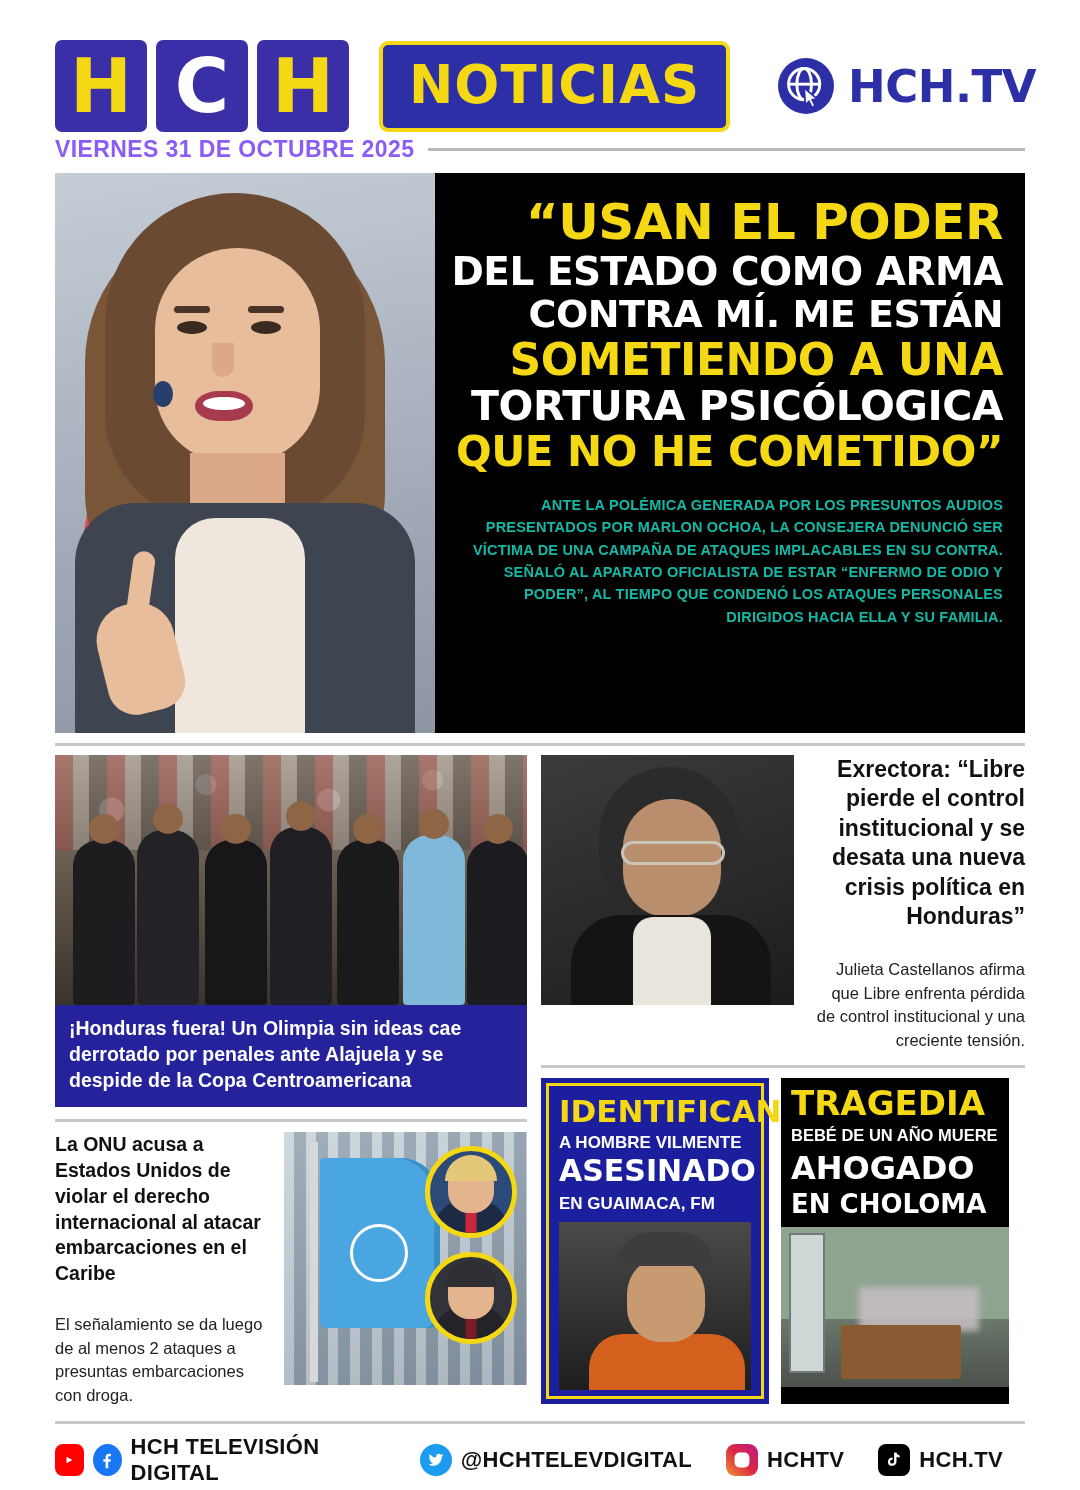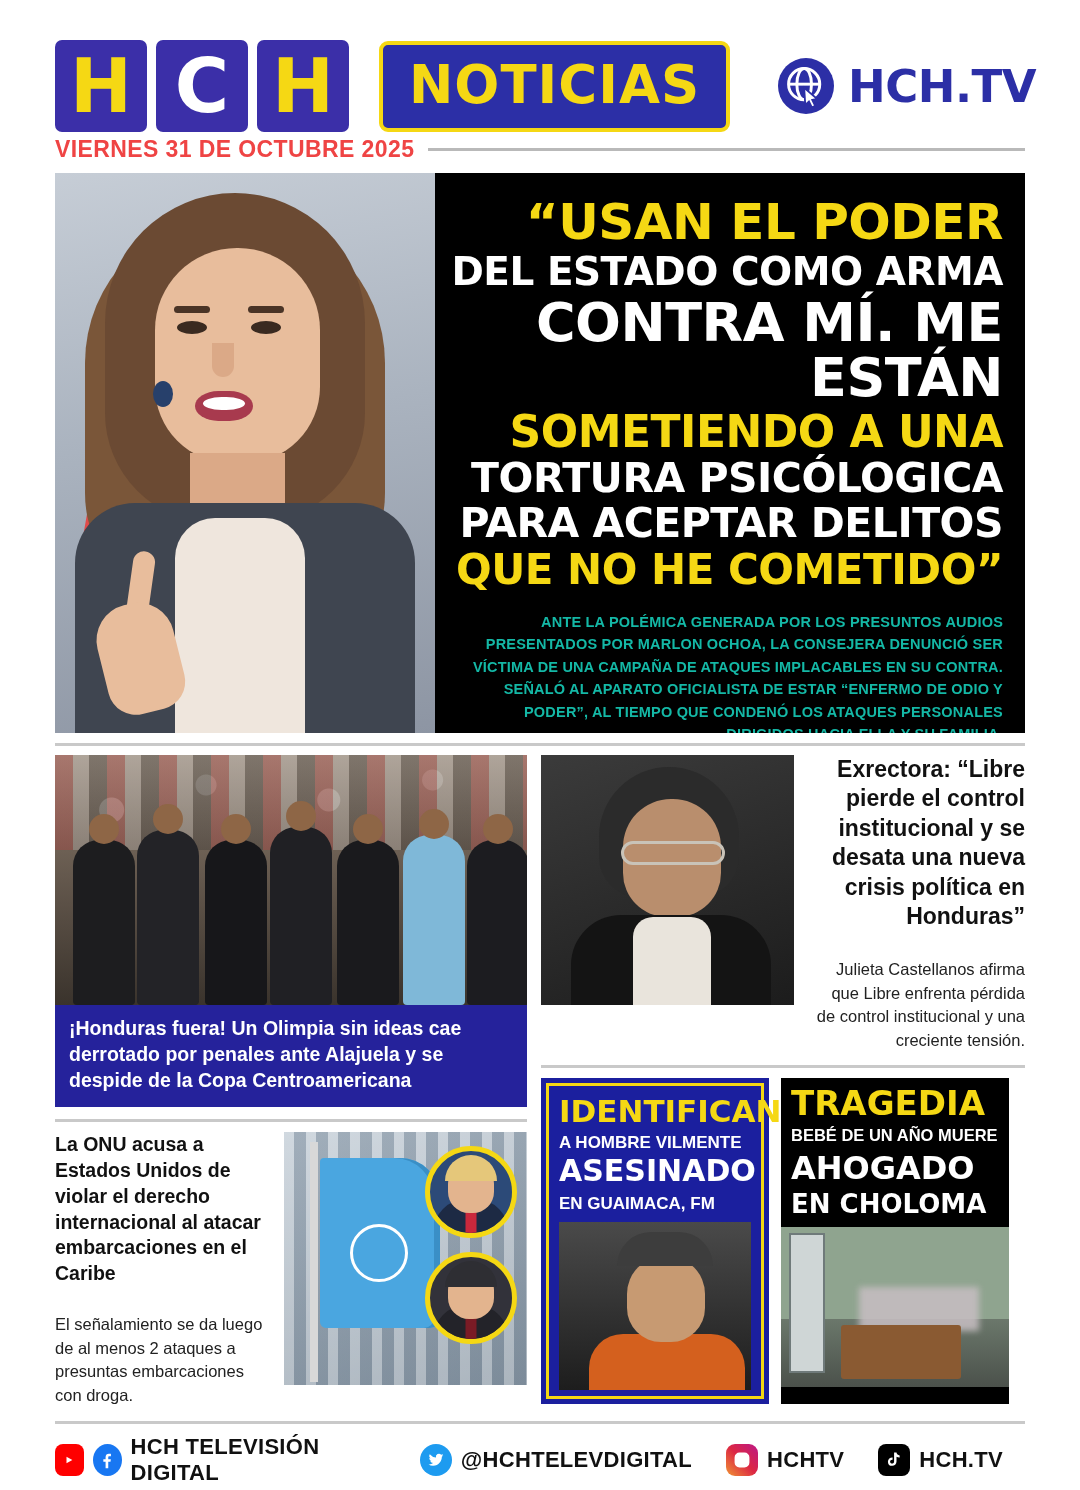--- a/index.html
+++ b/index.html
@@ -46,21 +46,21 @@
   .hchtv-text {
     font-size: 45px; font-weight: bold; color: #2c2fa6;
     font-family: "DejaVu Sans", sans-serif; letter-spacing: -0.5px;
   }
 
   .dateline {
     display: flex; align-items: center; gap: 14px;
     margin-top: 6px; margin-bottom: 10px;
   }
   .dateline .date {
-    font-size: 23px; font-weight: bold; color: #ef4444;
+    font-size: 23px; font-weight: bold; color: #8b5cf6;
     letter-spacing: 0.4px; white-space: nowrap;
   }
   .dateline .rule { flex: 1; height: 3px; background: #b9b9b9; }
 
   
   .hero {
     display: flex; background: #000;
     height: 560px; overflow: hidden; position: relative;
   }
   .hero-photo {
@@ -121,21 +121,21 @@
 
   .hero-text { flex: 1; padding: 24px 22px 16px 10px; display: flex; flex-direction: column; }
   .hero-head { text-align: right; }
   .hero-head .ln {
     font-family: "DejaVu Sans", sans-serif;
     font-weight: bold; line-height: 1.03; letter-spacing: -0.5px;
     display: block;
   }
   .ln.l1 { font-size: 50px; color: #f5d814; }
   .ln.l2 { font-size: 39px; color: #fff; margin-top: 3px; }
-  .ln.l3 { font-size: 54px; color: #fff; margin-top: 3px; }
+  .ln.l3 { font-size: 38px; color: #fff; margin-top: 3px; }
   .ln.l4 { font-size: 44px; color: #f5d814; margin-top: 3px; }
   .ln.l5 { font-size: 41px; color: #fff; margin-top: 3px; }
   .ln.l6 { font-size: 41px; color: #fff; margin-top: 3px; }
   .ln.l7 { font-size: 42px; color: #f5d814; margin-top: 3px; }
   .hero-sub {
     margin-top: 20px; text-align: right; color: #14b8a6;
     font-size: 14.5px; font-weight: bold; line-height: 1.55; letter-spacing: 0.2px;
   }
 
   .divider { height: 3px; background: #c9c9c9; margin: 10px 0 9px; }
@@ -368,21 +368,20 @@
       <div class="finger"></div>
       <div class="hand"></div>
     </div>
     <div class="hero-text">
       <div class="hero-head">
         <span class="ln l1">“USAN EL PODER</span>
         <span class="ln l2">DEL ESTADO COMO ARMA</span>
         <span class="ln l3">CONTRA MÍ. ME ESTÁN</span>
         <span class="ln l4">SOMETIENDO A UNA</span>
         <span class="ln l5">TORTURA PSICÓLOGICA</span>
-        <span class="ln l6">PARA ACEPTAR DELITOS</span>
         <span class="ln l7">QUE NO HE COMETIDO”</span>
       </div>
       <div class="hero-sub">ANTE LA POLÉMICA GENERADA POR LOS PRESUNTOS AUDIOS PRESENTADOS POR MARLON OCHOA, LA CONSEJERA DENUNCIÓ SER VÍCTIMA DE UNA CAMPAÑA DE ATAQUES IMPLACABLES EN SU CONTRA. SEÑALÓ AL APARATO OFICIALISTA DE ESTAR “ENFERMO DE ODIO Y PODER”, AL TIEMPO QUE CONDENÓ LOS ATAQUES PERSONALES DIRIGIDOS HACIA ELLA Y SU FAMILIA.</div>
     </div>
   </div>
 
   <div class="divider"></div>
 
   <div class="mid">
 

